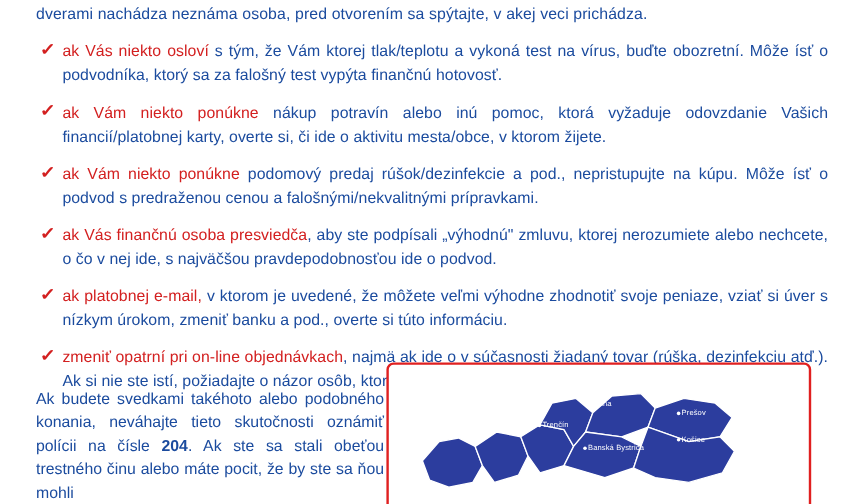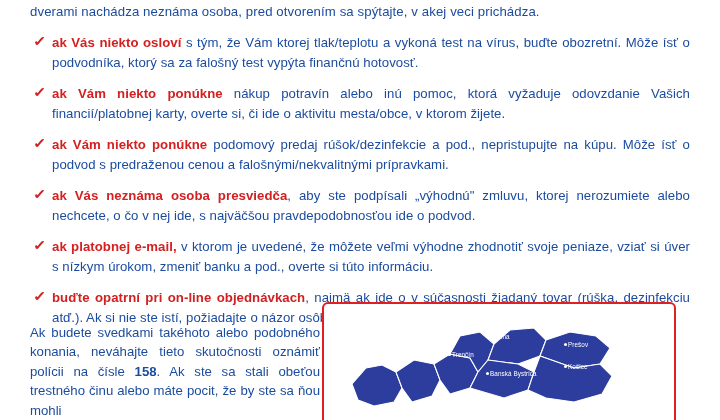--- a/index.html
+++ b/index.html
@@ -49,21 +49,21 @@
     position: absolute;
     left: 4px;
     top: -1px;
     color: #d32020;
     font-size: 14px;
     font-weight: bold;
     transform: scaleX(1.15);
   }
   .bullet .lead {
     color: #d32020;
-    font-weight: bold;
+    font-weight: normal;
   }
   .bottom {
     position: absolute;
     left: 30px;
     bottom: 0;
     width: 290px;
     font-size: 13.2px;
     line-height: 19.5px;
     color: #1b4b9e;
     text-align: justify;
@@ -122,32 +122,32 @@
     <li class="bullet">
       <span class="tick">✓</span><span class="lead">ak Vás niekto osloví</span><span> s tým, že Vám ktorej tlak/teplotu a vykoná test na vírus, buďte obozretní. Môže ísť o podvodníka, ktorý sa za falošný test vypýta finančnú hotovosť.</span>
     </li>
     <li class="bullet">
       <span class="tick">✓</span><span class="lead">ak Vám niekto ponúkne</span><span> nákup potravín alebo inú pomoc, ktorá vyžaduje odovzdanie Vašich financií/platobnej karty, overte si, či ide o aktivitu mesta/obce, v ktorom žijete.</span>
     </li>
     <li class="bullet">
       <span class="tick">✓</span><span class="lead">ak Vám niekto ponúkne</span><span> podomový predaj rúšok/dezinfekcie a pod., nepristupujte na kúpu. Môže ísť o podvod s predraženou cenou a falošnými/nekvalitnými prípravkami.</span>
     </li>
     <li class="bullet">
-      <span class="tick">✓</span><span class="lead">ak Vás neznáma osoba presviedča</span><span>, aby ste podpísali „výhodnú" zmluvu, ktorej nerozumiete alebo nechcete, o čo v nej ide, s najväčšou pravdepodobnosťou ide o podvod.</span>
+      <span class="tick">✓</span><span class="lead">ak Vás finančnú osoba presviedča</span><span>, aby ste podpísali „výhodnú" zmluvu, ktorej nerozumiete alebo nechcete, o čo v nej ide, s najväčšou pravdepodobnosťou ide o podvod.</span>
     </li>
     <li class="bullet">
       <span class="tick">✓</span><span class="lead">ak platobnej e-mail,</span><span> v ktorom je uvedené, že môžete veľmi výhodne zhodnotiť svoje peniaze, vziať si úver s nízkym úrokom, zmeniť banku a pod., overte si túto informáciu.</span>
     </li>
     <li class="bullet">
-      <span class="tick">✓</span><span class="lead">buďte opatrní pri on-line objednávkach</span><span>, najmä ak ide o v súčasnosti žiadaný tovar (rúška, dezinfekciu atď.). Ak si nie ste istí, požiadajte o názor osôb, ktorým dôverujete.</span>
+      <span class="tick">✓</span><span class="lead">zmeniť opatrní pri on-line objednávkach</span><span>, najmä ak ide o v súčasnosti žiadaný tovar (rúška, dezinfekciu atď.). Ak si nie ste istí, požiadajte o názor osôb, ktorým dôverujete.</span>
     </li>
   </ul>
 
   <div class="bottom">
-    <span>Ak budete svedkami takéhoto alebo podobného konania, neváhajte tieto skutočnosti oznámiť polícii na čísle </span><span class="strong">158</span><span>.</span>
+    <span>Ak budete svedkami takéhoto alebo podobného konania, neváhajte tieto skutočnosti oznámiť polícii na čísle </span><span class="strong">204</span><span>.</span>
     <span>Ak ste sa stali obeťou trestného činu alebo máte pocit, že by ste sa ňou mohli</span>
   </div>
 
   <div class="map-box">
     <div class="map-wrap">
       <svg class="map-svg" width="320" height="120" viewBox="0 0 320 120">
         <g fill="#2c3d9e" stroke="#ffffff" stroke-width="1.1">
           <path d="M14,74 L28,58 L44,55 L58,62 L64,78 L56,92 L36,96 L20,90 Z"></path>
           <path d="M58,62 L76,50 L96,54 L102,70 L94,86 L74,92 L64,78 Z"></path>
           <path d="M96,54 L112,44 L132,48 L140,62 L132,78 L112,84 L102,70 Z"></path>

